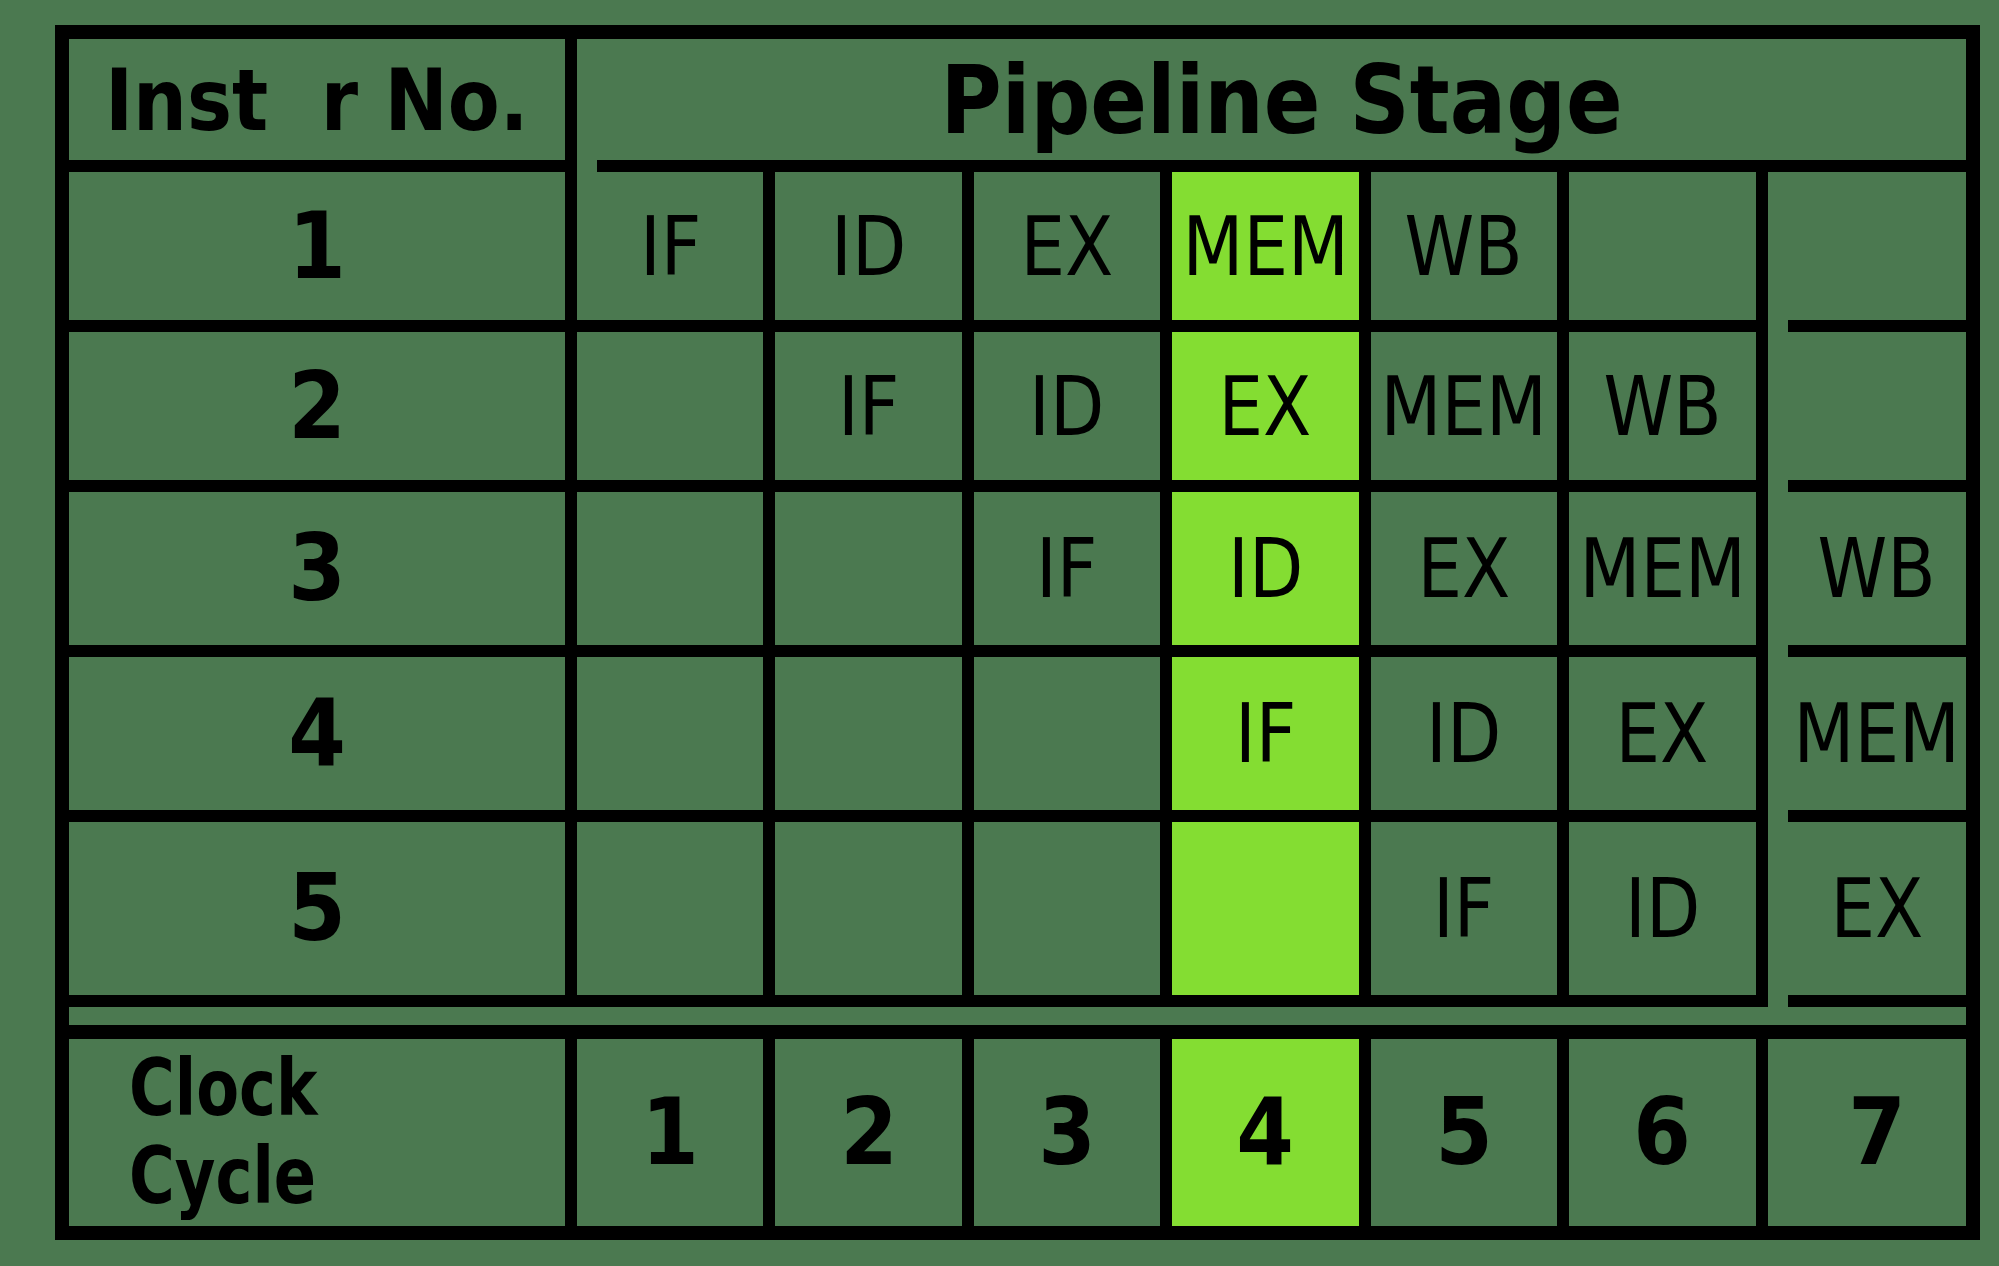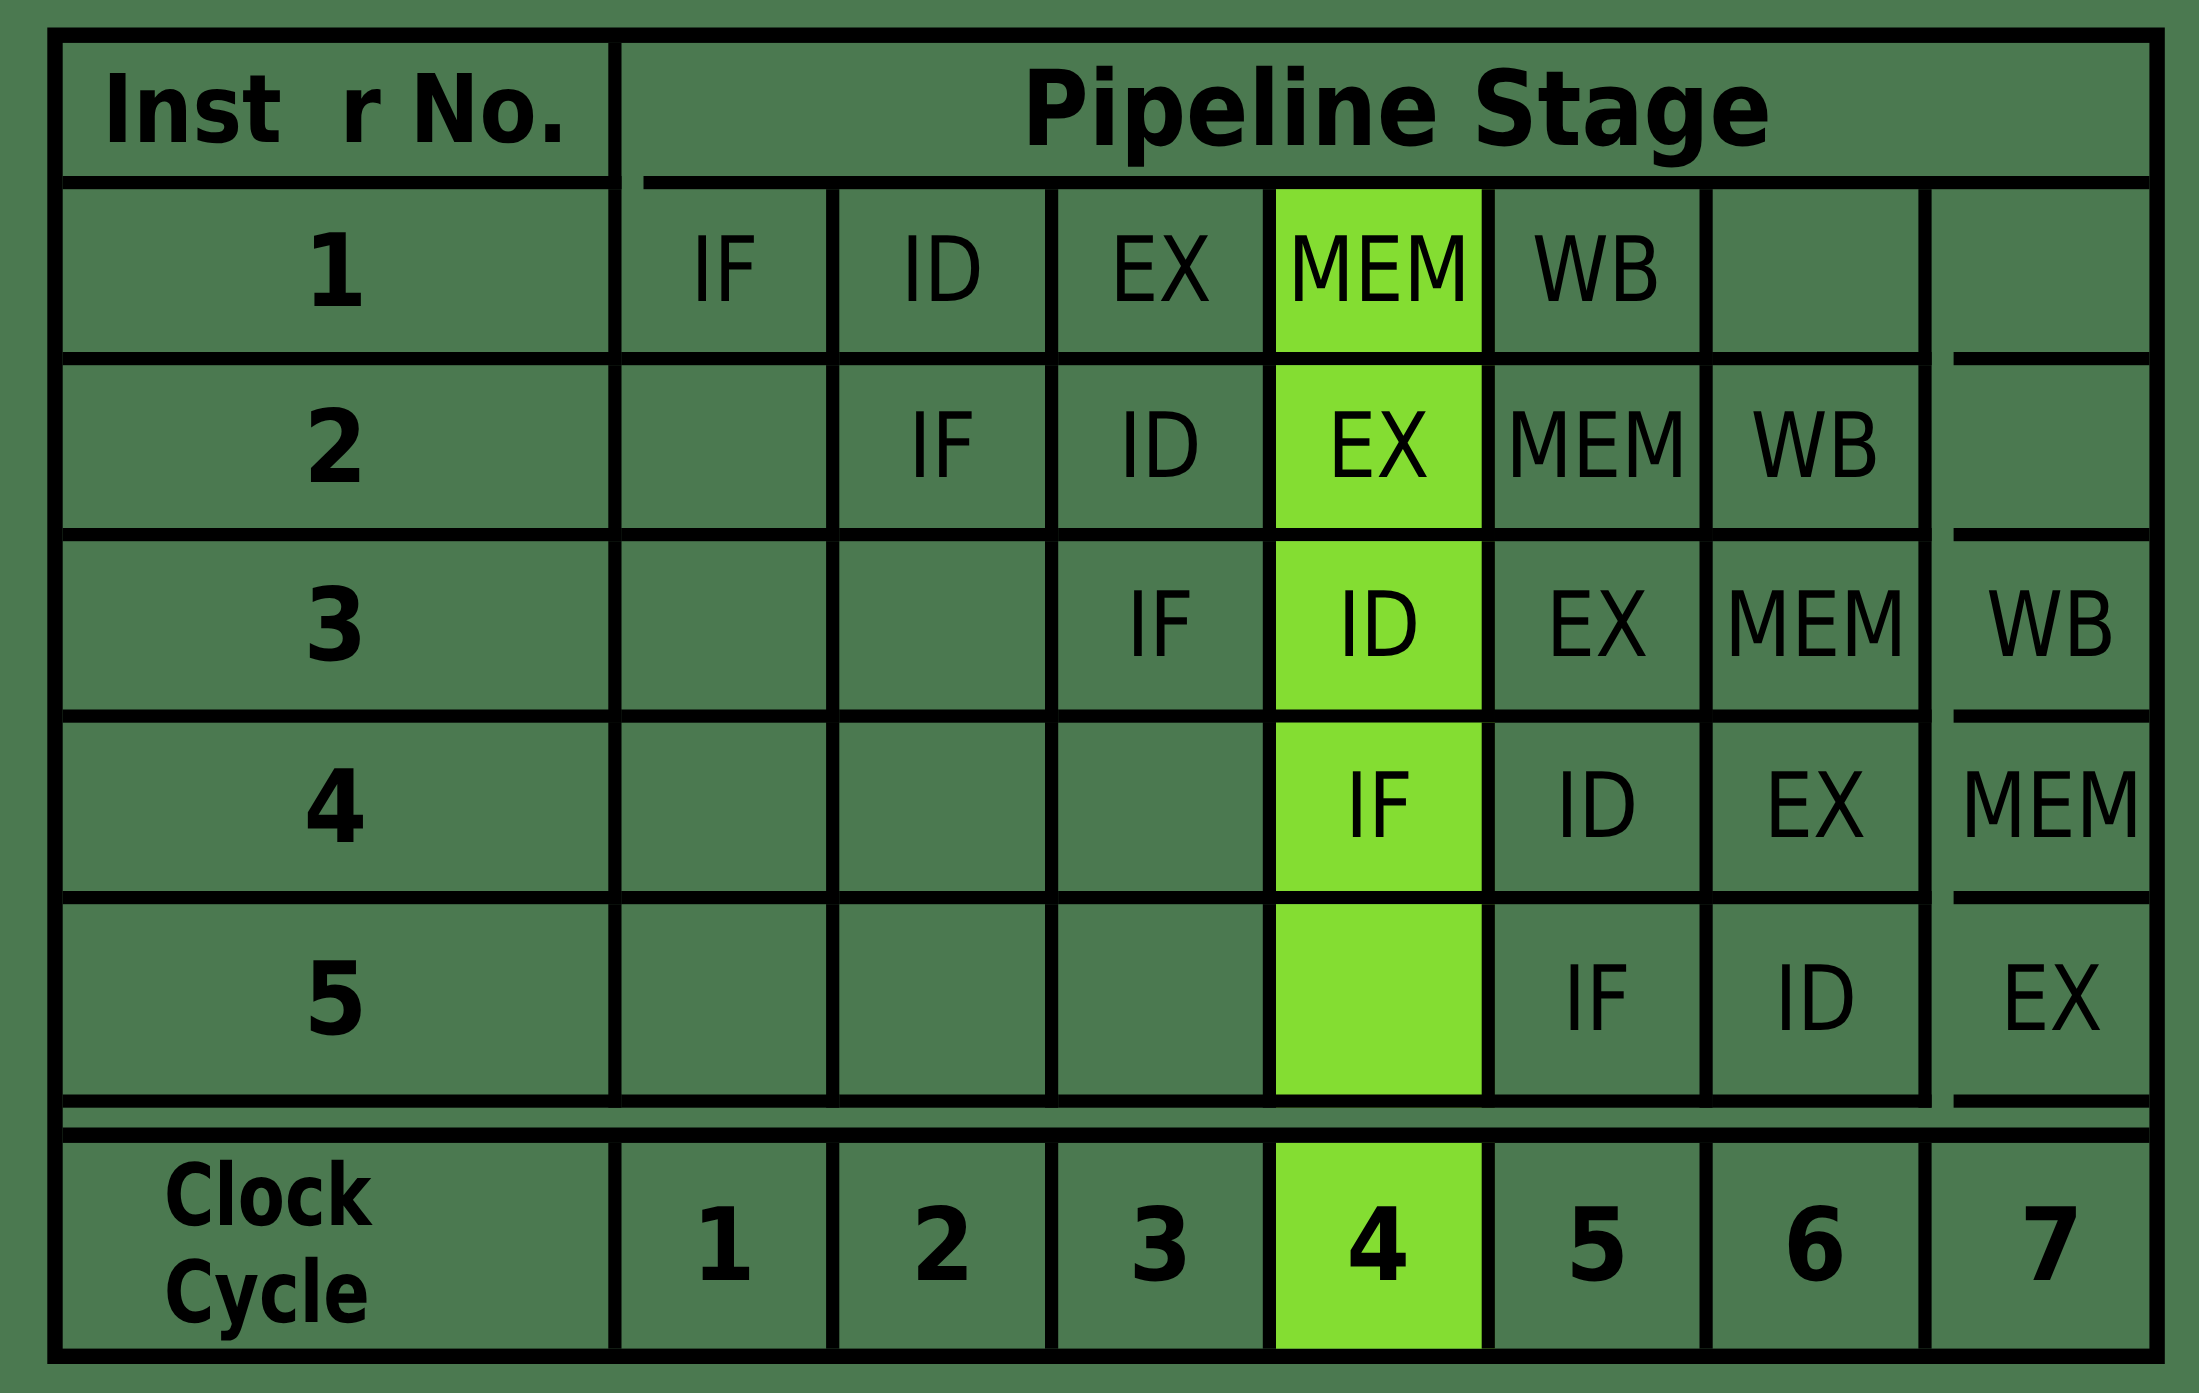--- a/index.html
+++ b/index.html
@@ -8,21 +8,21 @@
     width: 1999px;
     height: 1266px;
     overflow: hidden;
     background: var(--bg, #4B7950);
     font-family: "DejaVu Sans", sans-serif;
     color: #000;
   }
 
   .table-wrap {
     position: absolute;
-    left: 43px;
+    left: 55px;
     top: 25px;
     width: 1925px;
     height: 1215px;
     box-sizing: border-box;
     border: 14px solid #000;
     display: grid;
     grid-template-columns: 508px repeat(7, 1fr);
     grid-template-rows: 133px 160px 160px 165px 165px 185px 32px 1fr;
   }
 
@@ -63,21 +63,21 @@
     font-weight: 400;
     transform: scaleX(0.86);
   }
   .num-text {
     font-size: 92px;
     font-weight: 700;
     transform: scaleX(0.9);
   }
   .clock-label-cell {
     justify-content: flex-start;
-    padding-left: 92px;
+    padding-left: 60px;
     align-items: center;
   }
   .clock-label-text {
     font-size: 78px;
     font-weight: 700;
     line-height: 1.12;
     text-align: left;
     transform: scaleX(0.8);
     transform-origin: left center;
     white-space: pre-line;

